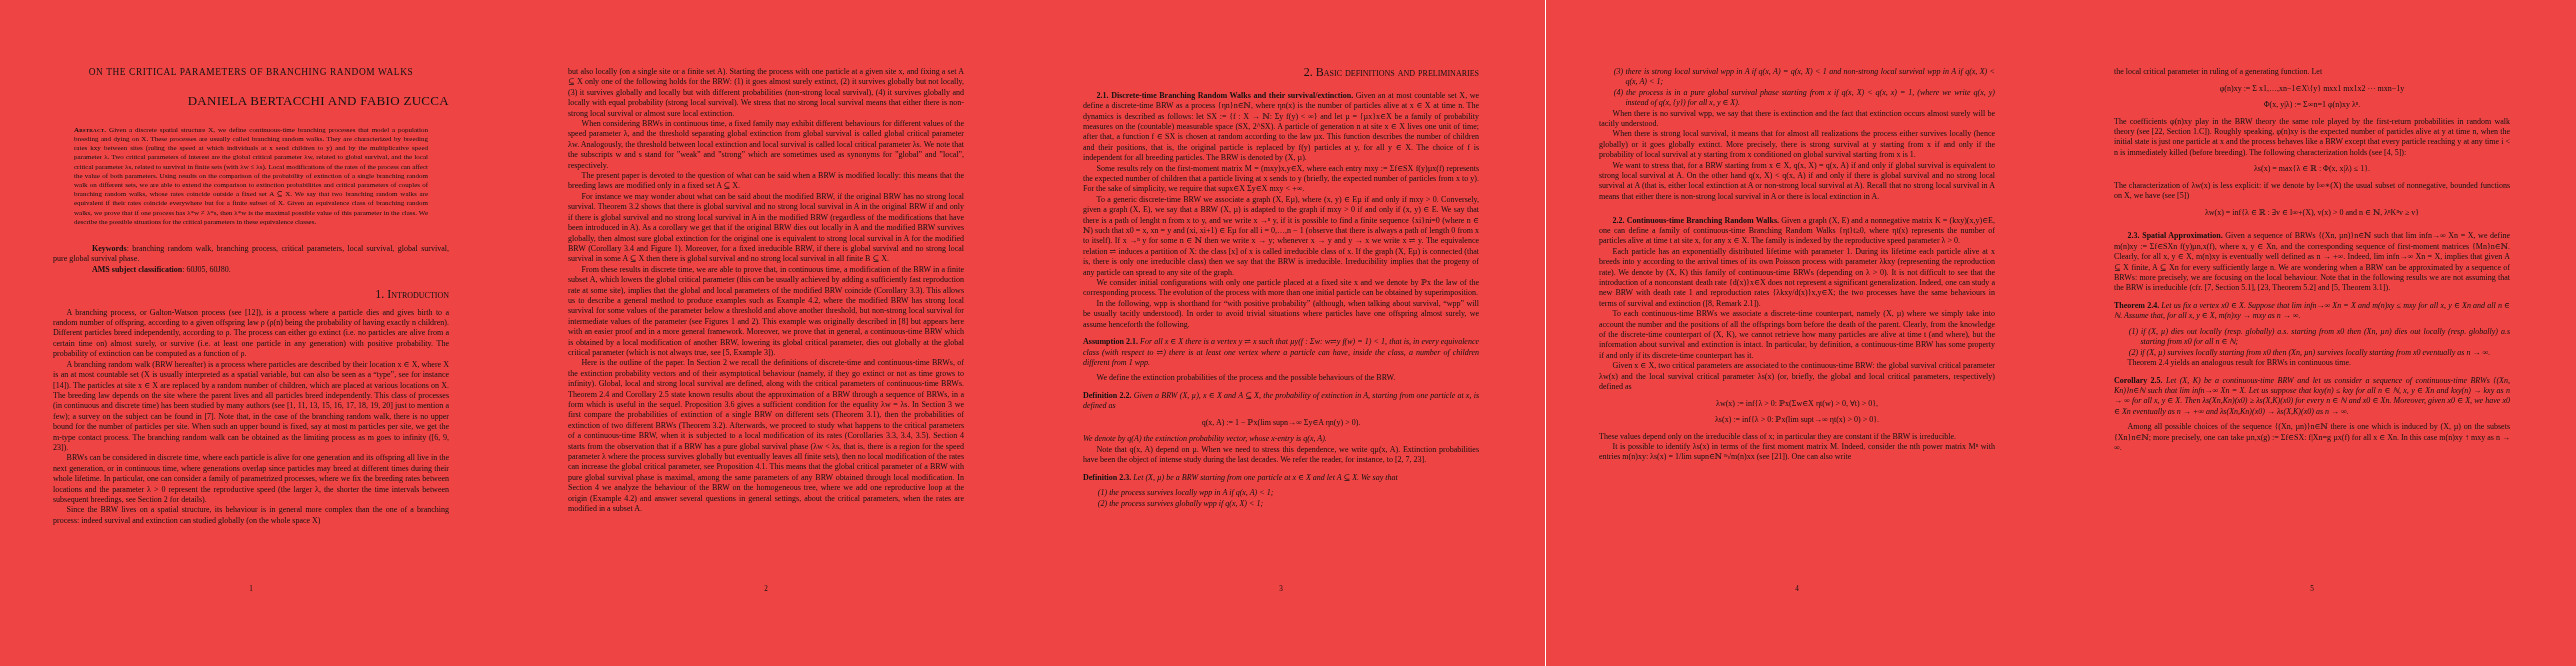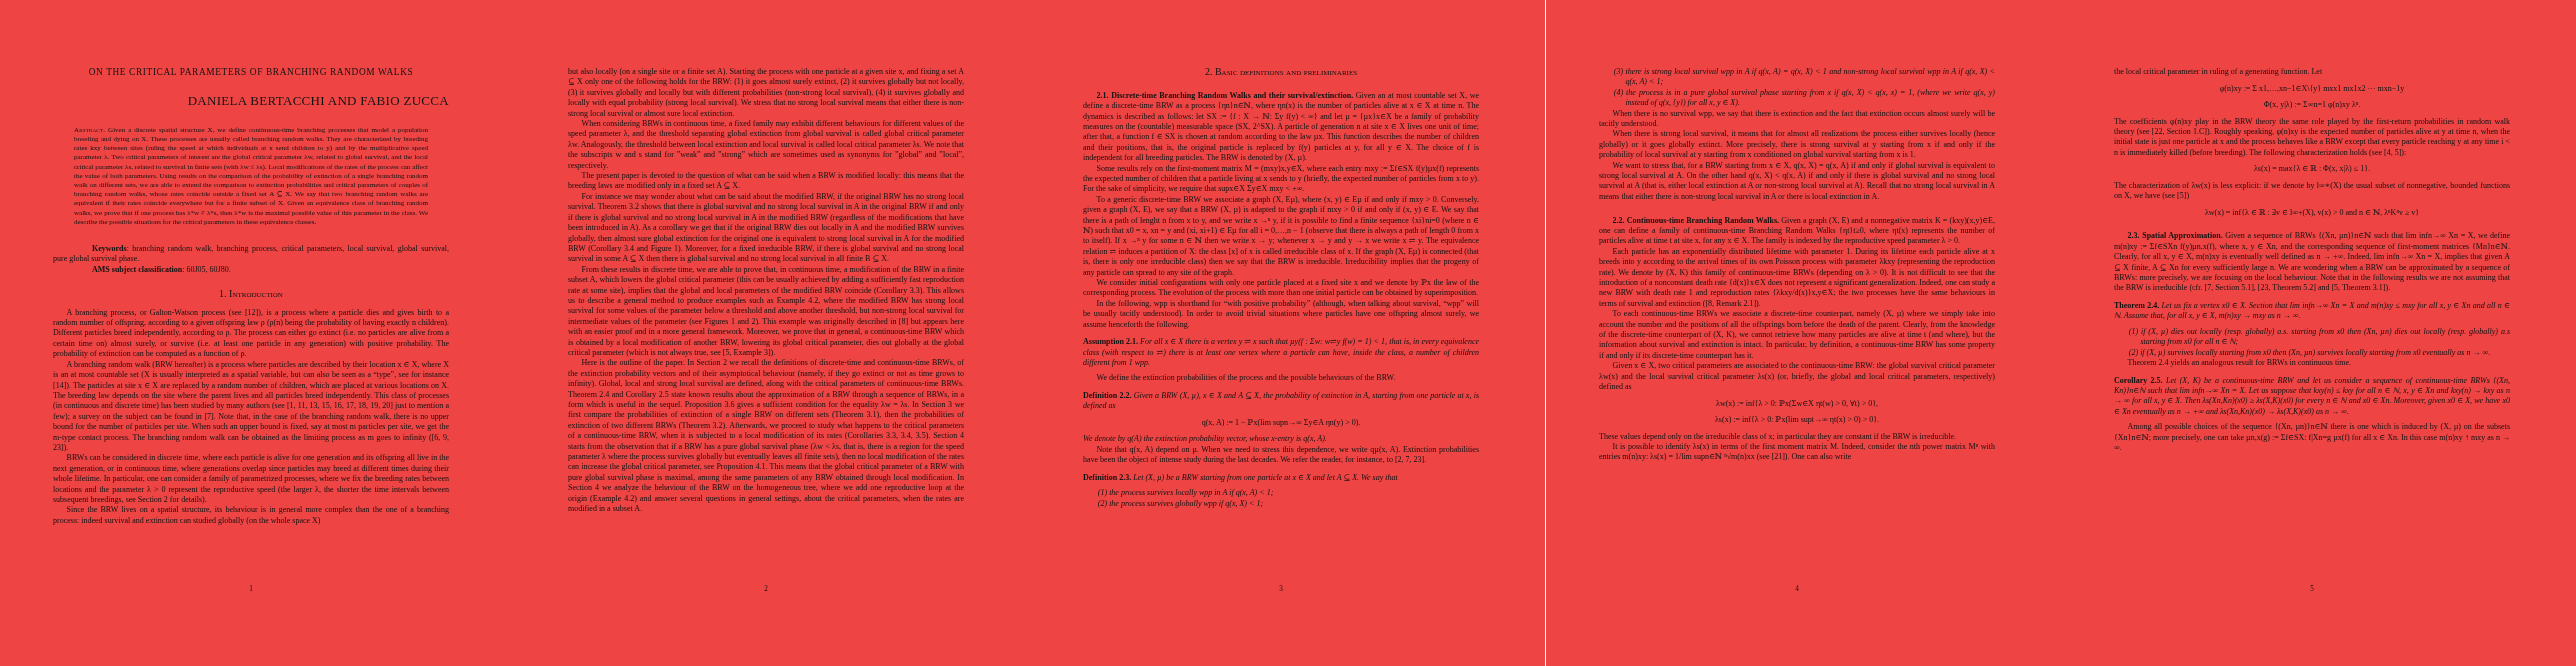--- a/index.html
+++ b/index.html
@@ -8,25 +8,25 @@
   .watermark{position:absolute;left:9px;top:551px;width:356px;transform:rotate(-90deg);
        transform-origin:0 0;text-align:center;color:#6e6e6e;font-size:12.8px;letter-spacing:0.3px;}
   .page{position:absolute;top:0;width:515px;height:667px;background:#ef4444;}
   .content{position:absolute;left:53px;top:67px;width:396px;font-size:8px;line-height:10.4px;
        text-align:justify;overflow:hidden;max-height:517px;}
   .content>:first-child{margin-top:0;}
   .footer{position:absolute;top:585px;left:53px;width:396px;text-align:center;font-size:7.2px;}
   .b-title{text-align:center;font-size:9.4px;letter-spacing:0.6px;margin-top:31px;font-weight:400;}
   .b-authors{text-align:right;font-size:13px;letter-spacing:0.3px;margin-top:19px;}
   .b-abs{font-size:7px;line-height:9.2px;margin:19px 21px 0 21px;}
-  .b-abs b{font-variant:small-caps;font-weight:400;letter-spacing:0.2px;}
+  .b-abs b{font-variant:small-caps;font-weight:700;letter-spacing:0.2px;}
   .b-kw{margin-top:16.7px;}
   .b-kw + .b-kw{margin-top:0;}
   .b-kw b{font-weight:700;padding-left:39px;}
-  .b-sec{text-align:center;font-variant:small-caps;font-size:10px;margin:14.5px 0 7.8px 0;}
+  .b-sec{text-align:right;font-variant:small-caps;font-size:12px;margin:14.5px 0 7.8px 0;}
   .b-p{text-indent:1.7em;}
   .b-pn{text-indent:0;}
   .b-itn{font-style:italic;}
   .b-sub{margin-top:13.3px;text-indent:1.7em;}
   .b-sub b{font-weight:700;}
   .b-thm{margin-top:7.2px;margin-bottom:5px;}
   .b-thm b{font-weight:700;}
   .b-thm span{font-style:italic;}
   .b-eq{text-align:center;text-indent:0;margin:6.1px 0;}
   .b-li{font-style:italic;padding-left:3.3em;text-indent:-1.45em;}
@@ -103,21 +103,21 @@
 <section class="page" style="left:2061px">
   <div class="content">
       <div class="b-pn"><span>the local critical parameter in ruling of a generating function. Let</span></div>
       <div class="b-eq"><span>φ(n)xy := Σ x1,…,xn−1∈X\{y} mxx1 mx1x2 ··· mxn−1y</span></div>
       <div class="b-eq"><span>Φ(x, y|λ) := Σ∞n=1 φ(n)xy λⁿ.</span></div>
       <div class="b-pn"><span>The coefficients φ(n)xy play in the BRW theory the same role played by the first-return probabilities in random walk theory (see [22, Section 1.C]). Roughly speaking, φ(n)xy is the expected number of particles alive at y at time n, when the initial state is just one particle at x and the process behaves like a BRW except that every particle reaching y at any time i &lt; n is immediately killed (before breeding). The following characterization holds (see [4, 5]):</span></div>
       <div class="b-eq"><span>λs(x) = max{λ ∈ ℝ : Φ(x, x|λ) ≤ 1}.</span></div>
       <div class="b-pn"><span>The characterization of λw(x) is less explicit: if we denote by l∞∗(X) the usual subset of nonnegative, bounded functions on X, we have (see [5])</span></div>
       <div class="b-eq"><span>λw(x) = inf{λ ∈ ℝ : ∃v ∈ l∞+(X), v(x) &gt; 0 and n ∈ ℕ, λⁿKⁿv ≥ v}</span></div>
       <div class="b-sub"><b>2.3. Spatial Approximation.</b><span> Given a sequence of BRWs {(Xn, µn)}n∈ℕ such that lim infn→∞ Xn = X, we define m(n)xy := Σf∈SXn f(y)µn,x(f), where x, y ∈ Xn, and the corresponding sequence of first-moment matrices {Mn}n∈ℕ. Clearly, for all x, y ∈ X, m(n)xy is eventually well defined as n → +∞. Indeed, lim infn→∞ Xn = X, implies that given A ⊆ X finite, A ⊆ Xn for every sufficiently large n. We are wondering when a BRW can be approximated by a sequence of BRWs: more precisely, we are focusing on the local behaviour. Note that in the following results we are not assuming that the BRW is irreducible (cfr. [7, Section 5.1], [23, Theorem 5.2] and [5, Theorem 3.1]).</span></div>
-      <div class="b-thm"><b>Theorem 2.4.</b><span> Let us fix a vertex x0 ∈ X. Section that lim infn→∞ Xn = X and m(n)xy ≤ mxy for all x, y ∈ Xn and all n ∈ ℕ. Assume that, for all x, y ∈ X, m(n)xy → mxy as n → ∞.</span></div>
+      <div class="b-thm"><b>Theorem 2.4.</b><span> Let us fix a vertex x0 ∈ X. Suppose that lim infn→∞ Xn = X and m(n)xy ≤ mxy for all x, y ∈ Xn and all n ∈ ℕ. Assume that, for all x, y ∈ X, m(n)xy → mxy as n → ∞.</span></div>
       <div class="b-li"><span>(1) if (X, µ) dies out locally (resp. globally) a.s. starting from x0 then (Xn, µn) dies out locally (resp. globally) a.s starting from x0 for all n ∈ ℕ;</span></div>
       <div class="b-li"><span>(2) if (X, µ) survives locally starting from x0 then (Xn, µn) survives locally starting from x0 eventually as n → ∞.</span></div>
       <div class="b-p"><span>Theorem 2.4 yields an analogous result for BRWs in continuous time.</span></div>
       <div class="b-thm"><b>Corollary 2.5.</b><span> Let (X, K) be a continuous-time BRW and let us consider a sequence of continuous-time BRWs {(Xn, Kn)}n∈ℕ such that lim infn→∞ Xn = X. Let us suppose that kxy(n) ≤ kxy for all n ∈ ℕ, x, y ∈ Xn and kxy(n) → kxy as n → ∞ for all x, y ∈ X. Then λs(Xn,Kn)(x0) ≥ λs(X,K)(x0) for every n ∈ ℕ and x0 ∈ Xn. Moreover, given x0 ∈ X, we have x0 ∈ Xn eventually as n → +∞ and λs(Xn,Kn)(x0) → λs(X,K)(x0) as n → ∞.</span></div>
       <div class="b-p"><span>Among all possible choices of the sequence {(Xn, µn)}n∈ℕ there is one which is induced by (X, µ) on the subsets {Xn}n∈ℕ; more precisely, one can take µn,x(g) := Σf∈SX: f|Xn=g µx(f) for all x ∈ Xn. In this case m(n)xy ↑ mxy as n → ∞.</span></div>
     </div>
   <div class="footer">5</div>
 </section>
 
 

